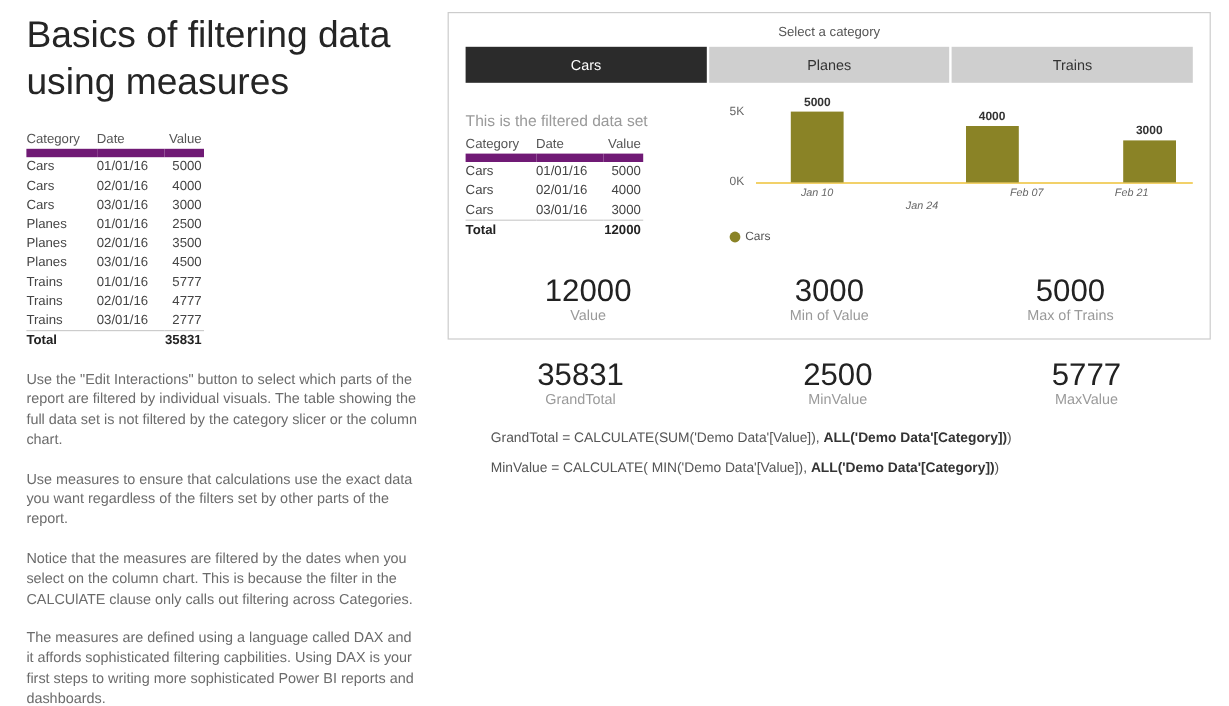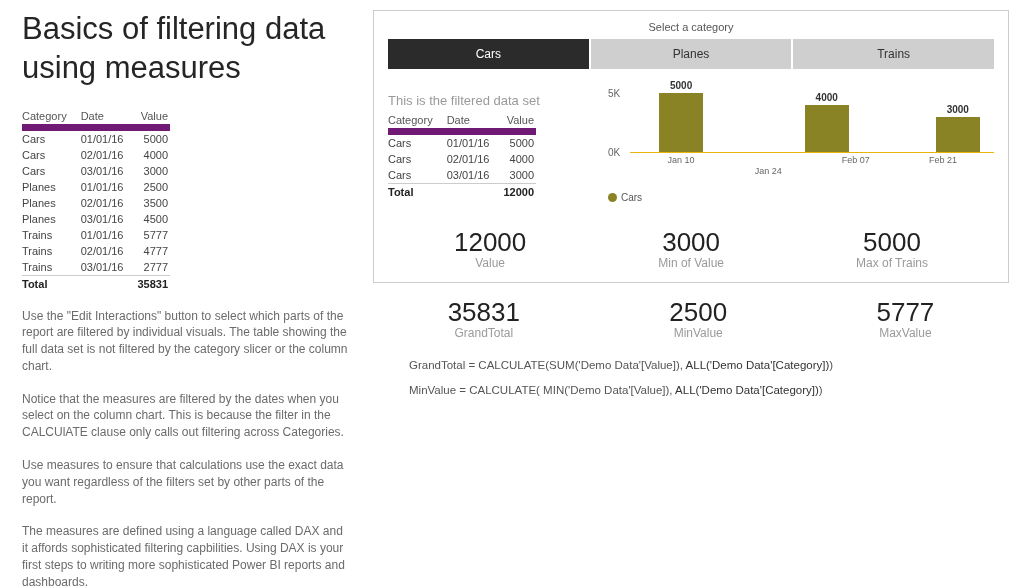--- a/index.html
+++ b/index.html
@@ -58,35 +58,35 @@
   .slicer-btn.active { background: #2b2b2b; color: #fff; }
 
   .panel-row2 { display: flex; gap: 20px; margin-top: 24px; align-items: flex-start; }
   .filtered-table { flex: 0 0 200px; }
 
   .chart { flex: 1; position: relative; height: 110px; }
   .chart-plot { position: absolute; left: 22px; right: 0; top: 0; height: 60px; border-bottom: 1px solid #eab308; }
   .ytick { position: absolute; left: -22px; font-size: 10px; color: #666; transform: translateY(-50%); }
   .bar { position: absolute; bottom: 0; width: 44px; background: #8a8326; }
   .bar-label { position: absolute; width: 44px; text-align: center; font-size: 10px; color: #333; font-weight:600; }
-  .xtick { position: absolute; top: 62px; font-size: 9px; color: #666; transform: translateX(-50%); }
+  .xtick { position: absolute; top: 62px; font-size: 9px; color: #666; transform: translateX(-50%); font-style: italic; }
   .legend { position: absolute; left: 0; bottom: 0; font-size: 10px; color: #555; display: flex; align-items: center; gap: 4px; }
   .legend-swatch { width: 9px; height: 9px; border-radius: 50%; background: #8a8326; display: inline-block; }
 
   .cards { display: flex; justify-content: space-around; margin-top: 24px; }
   .card { text-align: center; }
   .card-value { font-size: 26px; font-weight: 400; color: #222; font-family: "Segoe UI", sans-serif; }
   .card-label { font-size: 12px; color: #9a9a9a; margin-top: -2px; }
 
   .below-panel { margin-top: 14px; }
   .cards2 { display: flex; justify-content: space-around; }
 
   .dax-lines { margin-top: 18px; padding-left: 36px; font-size: 11.5px; color: #555; line-height: 1.3; }
   .dax-lines p { margin-bottom: 10px; }
-  .dax-lines .bold { font-weight: 400; color: #333; text-align: center; }
+  .dax-lines .bold { font-weight: 700; color: #333; text-align: center; }
 </style>
 </head>
 <body>
 
 <div class="main">
 
   <div class="left">
     <h1>Basics of filtering data using measures</h1>
 
     <table class="data">
@@ -146,22 +146,22 @@
           <tr class="total">
             <td>Total</td>
             <td></td>
             <td class="num">35831</td>
           </tr>
         </tbody>
     </table>
 
     <div id="paragraphs">
         <p class="para">Use the "Edit Interactions" button to select which parts of the report are filtered by individual visuals.  The table showing the full data set is not filtered by the category slicer or the column chart.</p>
+        <p class="para">Use measures to ensure that calculations use the exact data you want regardless of the filters set by other parts of the report.</p>
         <p class="para">Notice that the measures are filtered by the dates when you select on the column chart.  This is because the filter in the CALCUlATE clause only calls out filtering across Categories.</p>
-        <p class="para">Use measures to ensure that calculations use the exact data you want regardless of the filters set by other parts of the report.</p>
         <p class="para">The measures are defined using a language called DAX and it affords sophisticated filtering capbilities.  Using DAX is your first steps to writing more sophisticated Power BI reports and dashboards.</p>
       </div>
   </div>
 
   <div class="right">
     <div class="panel">
       <div class="slicer-title">Select a category</div>
       <div class="slicer-row" id="slicer-row">
           <div class="slicer-btn active">Cars</div>
           <div class="slicer-btn">Planes</div>

